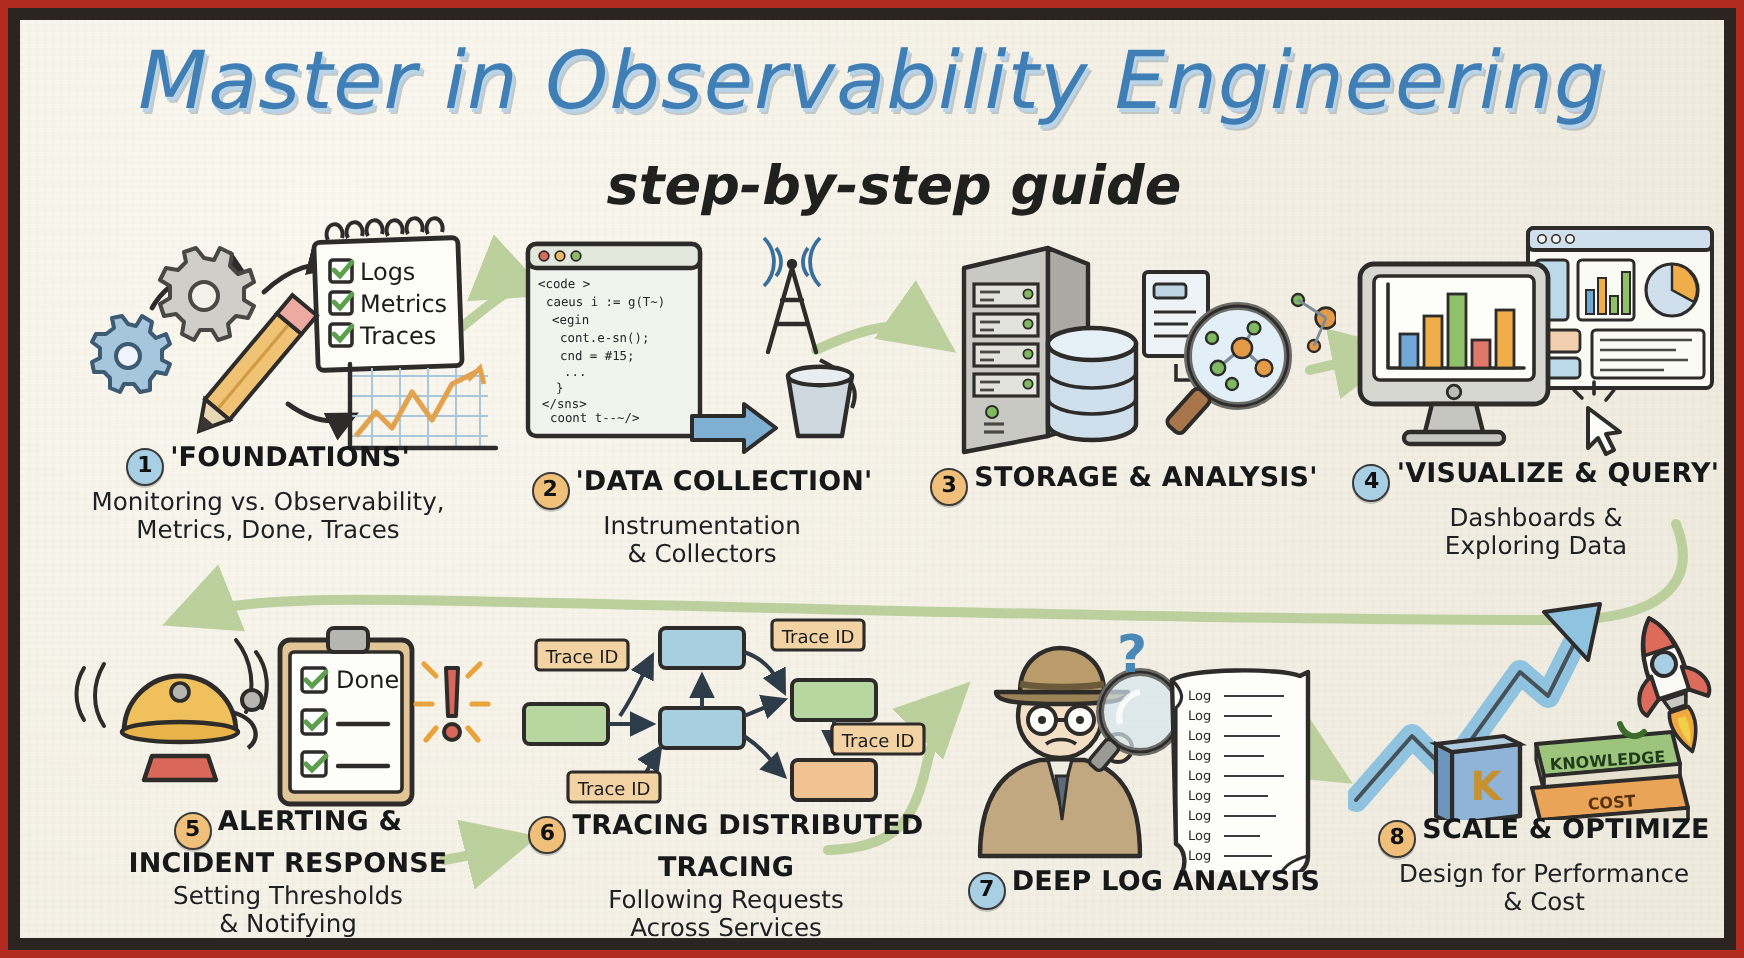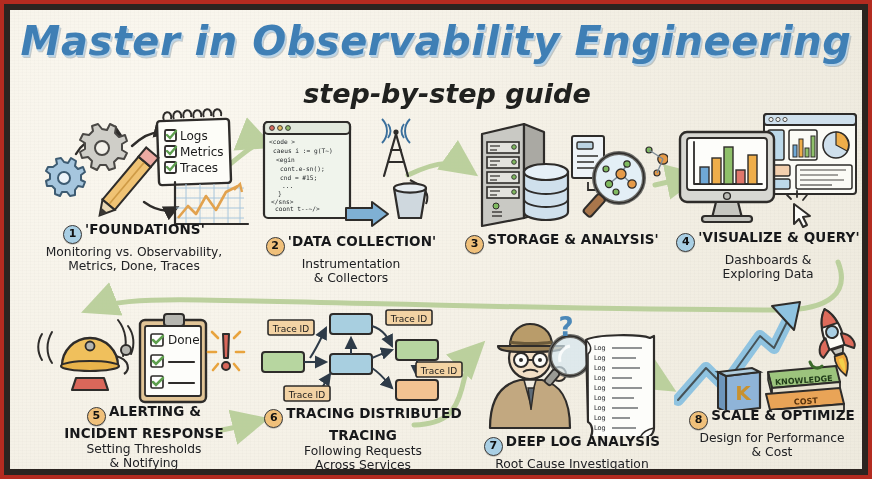--- a/index.html
+++ b/index.html
@@ -26,21 +26,21 @@
     background-image:
       repeating-linear-gradient(0deg, rgba(0,0,0,0.012) 0 1px, transparent 1px 3px),
       repeating-linear-gradient(90deg, rgba(0,0,0,0.010) 0 1px, transparent 1px 4px);
     pointer-events:none;
   }
 
   
   #title{
     position:absolute;left:0;right:0;top:8px;text-align:center;
     font-family:"DejaVu Sans", sans-serif;
-    font-weight:700;font-style:italic;
+    font-weight:400;font-style:italic;
     font-size:40px;letter-spacing:0.5px;
     color:#3f7fb5;
     text-shadow:1px 2px 0 #b9d4e8, 2px 3px 0 rgba(40,70,100,.25);
   }
   #subtitle-wrap{
     position:absolute;left:0;right:0;top:66px;text-align:center;padding-left:22px;
   }
   #subtitle{
     display:inline-block;position:relative;
     font-family:"DejaVu Sans", sans-serif;
@@ -565,21 +565,20 @@
           <line x1="28" y1="76" x2="54" y2="76"></line>
               <line x1="28" y1="86" x2="46" y2="86"></line>
           <line x1="28" y1="96" x2="52" y2="96"></line>
         </g>
       </g>
     </svg>
     <div class="caption" style="left:-8px;top:128px;width:216px;">
       <div class="cap-head">
         <span class="badge blue">7</span><span>DEEP LOG ANALYSIS</span>
       </div>
-      <div class="cap-sub">Root Cause Investigation</div>
     </div>
   </div>
 
   <div class="step" style="left:664px;top:288px;width:196px;height:175px;">
     <svg class="art" style="left:0;top:0;width:196px;height:112px;" viewBox="0 0 196 112">
 
       <path d="M6,104 L34,74 L52,92 L84,44 L98,56 L112,20 L96,22 L112,20 L110,38" fill="none" stroke="#2e2c2a" stroke-width="2.2" stroke-linejoin="round" opacity="0"></path>
       <g>
         <path d="M4,102 L32,70 L50,88 L86,38 L100,50 L118,14" fill="none" stroke="#8fc3e0" stroke-width="12" stroke-linejoin="round" stroke-linecap="round"></path>
         <path d="M4,102 L32,70 L50,88 L86,38 L100,50 L118,14" fill="none" stroke="#2e2c2a" stroke-width="2" stroke-linejoin="round" stroke-linecap="round" opacity="0.75"></path>

